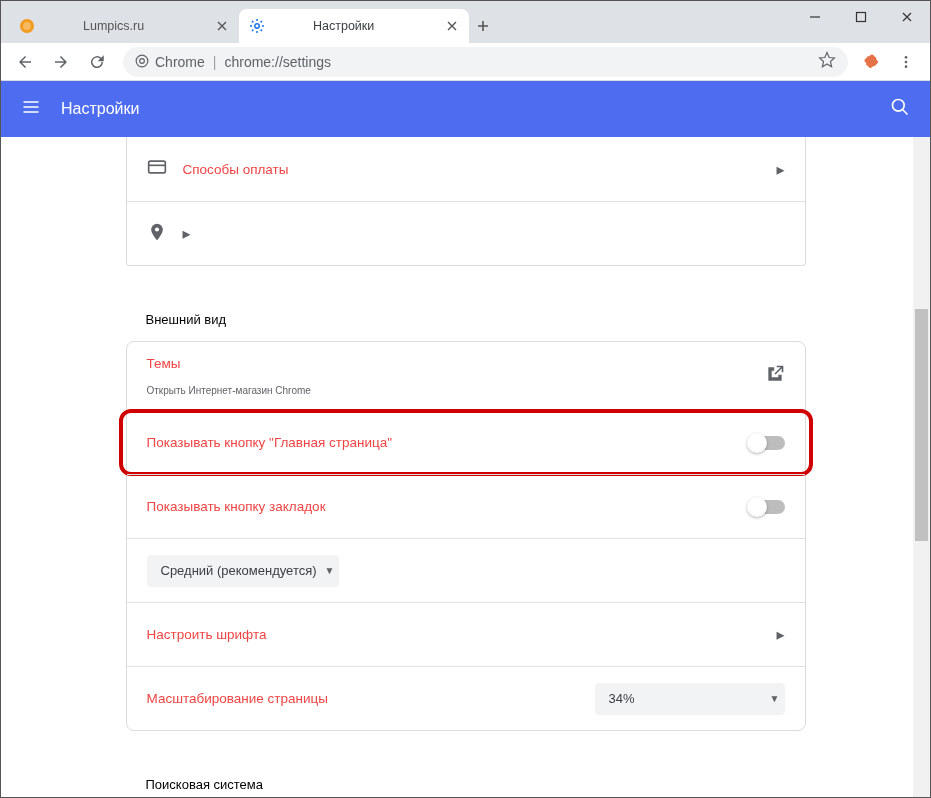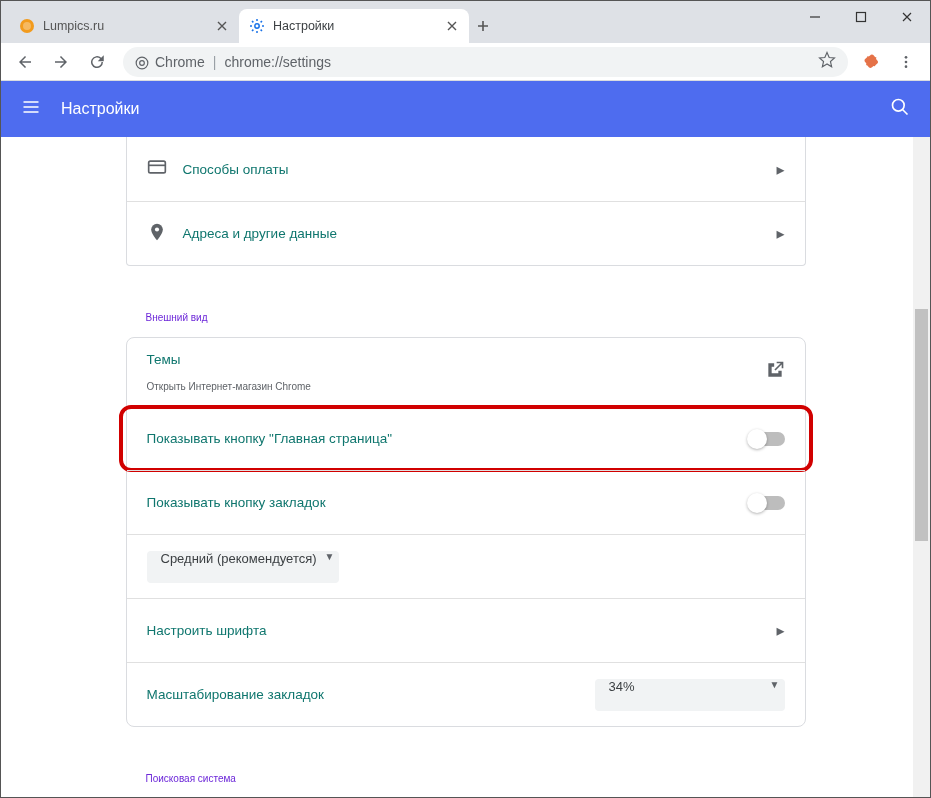--- a/index.html
+++ b/index.html
@@ -5,61 +5,61 @@
 * { box-sizing: border-box; margin: 0; padding: 0; font-family: "Segoe UI", Arial, sans-serif; }
 body { background: #fff; width: 931px; height: 798px; overflow: hidden; border: 1px solid #555; position: relative; }
 
 
 .titlebar { height: 42px; background: #dee1e6; display: flex; align-items: flex-end; position: relative; }
 .tabs { display: flex; height: 34px; margin-left: 8px; }
 .tab { display: flex; align-items: center; padding: 0 10px; width: 230px; position: relative; font-size: 12.5px; color: #3c4043; }
 .tab.active { background: #fff; border-radius: 8px 8px 0 0; }
 .tab.inactive { color: #555; }
 .tab-icon { width: 16px; height: 16px; margin-right: 8px; flex-shrink: 0; }
-.tab-title { flex: 1; white-space: nowrap; overflow: hidden; text-overflow: ellipsis; }
+.tab-title { flex: 1; white-space: nowrap; overflow: hidden; text-overflow: ellipsis; margin-left: 40px; }
 .tab-close { width: 14px; height: 14px; color: #555; cursor: pointer; }
 .newtab { width: 28px; display: flex; align-items: center; justify-content: center; cursor: pointer; color: #555; }
 .win-controls { position: absolute; right: 0; top: 0; display: flex; }
 .win-btn { width: 46px; height: 32px; display: flex; align-items: center; justify-content: center; color: #333; cursor: pointer; }
 
 
 .toolbar { height: 38px; background: #fff; display: flex; align-items: center; padding: 0 8px; gap: 4px; border-bottom: 1px solid #dadce0; }
 .nav-btn { width: 32px; height: 32px; display: flex; align-items: center; justify-content: center; color: #5f6368; border-radius: 50%; cursor: pointer; }
 .addr { flex: 1; height: 30px; background: #f1f3f4; border-radius: 15px; display: flex; align-items: center; padding: 0 12px; gap: 8px; font-size: 14px; margin: 0 6px; }
-.addr-chrome { color: #5f6368; display: flex; align-items: flex-end; gap: 6px; }
+.addr-chrome { color: #5f6368; display: flex; align-items: flex-start; gap: 6px; }
 .addr-sep { color: #9aa0a6; }
 .addr-url { color: #5f6368; }
 .addr-star { margin-left: auto; color: #5f6368; cursor: pointer; }
 .ext-icon { width: 28px; height: 28px; display: flex; align-items: center; justify-content: center; }
 
 
 .settings-header { height: 56px; background: #4e6cef; color: #fff; display: flex; align-items: center; padding: 0 20px; }
 .menu-icon { cursor: pointer; margin-right: 20px; }
 .settings-title { font-size: 16px; font-weight: 500; flex: 1; }
 .search-icon { cursor: pointer; }
 
 
 .content-wrap { height: calc(100% - 136px); overflow-y: auto; background: #fff; position: relative; }
 .content { max-width: 680px; margin: 0 auto; padding: 0 0 40px; }
 
 .card { background: #fff; border: 1px solid #dadce0; border-radius: 8px; margin-bottom: 24px; }
-.section-title { font-size: 10px; color: #6d28d9; font-weight: 500; padding: 22px 0 14px 20px; }
+.section-title { font-size: 13px; color: #000000; font-weight: 500; padding: 22px 0 14px 20px; }
 
 .row { display: flex; align-items: center; min-height: 64px; padding: 0 20px; position: relative; }
 .row + .row { border-top: 1px solid #e0e0e0; }
 .row .icon-slot { width: 36px; color: #5f6368; }
-.row-label { font-size: 13.5px; color: #0f766e; flex: 1; }
+.row-label { font-size: 13.5px; color: #ef4444; flex: 1; }
 .row-sub { font-size: 10px; color: #5f6368; margin-top: 14px; }
 .row-main { flex: 1; padding: 14px 0; }
 .action-chevron { color: #5f6368; }
 
 .toggle { width: 36px; height: 14px; background: #bdbdbd; border-radius: 7px; position: relative; cursor: pointer; }
 .toggle::after { content: ""; position: absolute; width: 20px; height: 20px; background: #fff; border-radius: 50%; top: -3px; left: -2px; box-shadow: 0 1px 3px rgba(0,0,0,.3); }
 
-.select-box { height: 32px; min-width: 190px; background: #f1f3f4; border-radius: 4px; display: flex; align-items: flex-start; padding: 0 5px 0 14px; font-size: 13px; color: #3c4043; cursor: pointer; gap: 8px; }
+.select-box { height: 32px; min-width: 190px; background: #f1f3f4; border-radius: 4px; display: flex; align-items: center; padding: 0 5px 0 14px; font-size: 13px; color: #3c4043; cursor: pointer; gap: 8px; }
 .select-box .sel-val { flex: 1; }
 .select-arrow { color: #5f6368; font-size: 10px; }
 
 .highlight { border: 4px solid #d10000; border-radius: 12px; position: absolute; left: -8px; right: -8px; top: -2px; bottom: -2px; pointer-events: none; }
 .row.highlight-host { position: relative; }
 
 .external-icon { color: #5f6368; cursor: pointer; }
 
 
 .outer-scroll { position: absolute; right: 0; top: 136px; bottom: 0; width: 17px; background: #f1f1f1; }
@@ -188,21 +188,20 @@
               <path d="M2 10h20" stroke="currentColor" stroke-width="2"></path>
             </svg></span>
         <span class="row-label">Способы оплаты</span>
         <span class="action-chevron">▸</span>
       </div>
       <div class="row">
         <span class="icon-slot"><svg width="20" height="20" viewBox="0 0 24 24">
               <path d="M12 2a7 7 0 0 1 7 7c0 5-7 13-7 13S5 14 5 9a7 7 0 0 1 7-7z" fill="currentColor"></path>
               <circle cx="12" cy="9" r="2.5" fill="#fff"></circle>
             </svg></span>
-        <span class="row-label">Адреса и другие данные</span>
         <span class="action-chevron">▸</span>
       </div>
     </div>
 
     <div class="section-title">Внешний вид</div>
 
     <div class="card">
       <div class="row">
         <div class="row-main">
           <div class="row-label">Темы</div>
@@ -232,21 +231,21 @@
         </div>
       </div>
       <div class="row">
         <div class="row-main">
           <div class="row-label">Настроить шрифта</div>
         </div>
         <span class="action-chevron">▸</span>
       </div>
       <div class="row">
         <div class="row-main">
-          <div class="row-label">Масштабирование закладок</div>
+          <div class="row-label">Масштабирование страницы</div>
         </div>
         <div class="select-box">
           <span class="sel-val">34%</span>
           <span class="select-arrow">▼</span>
         </div>
       </div>
     </div>
 
     <div class="section-title">Поисковая система</div>
 

